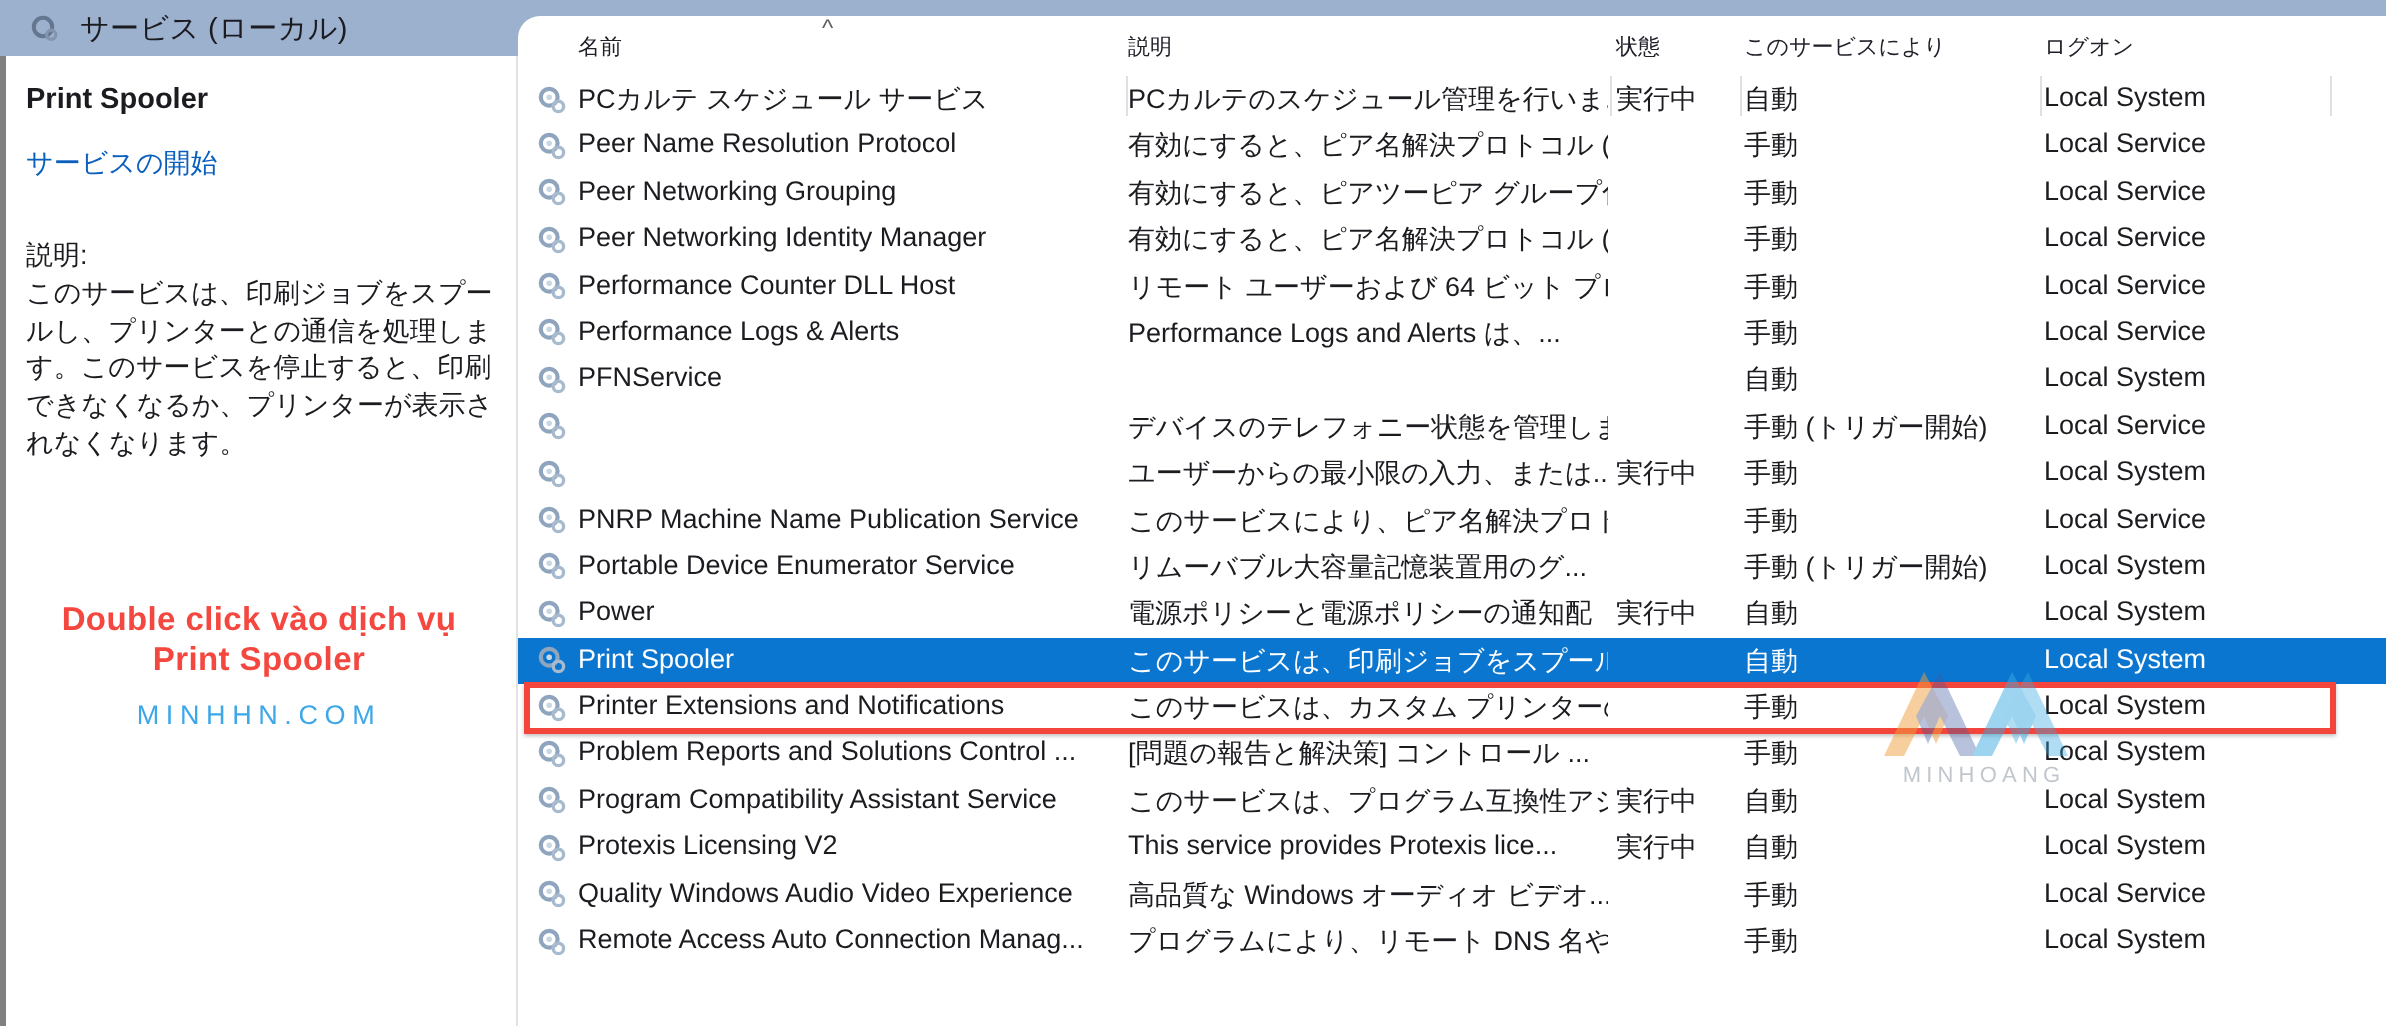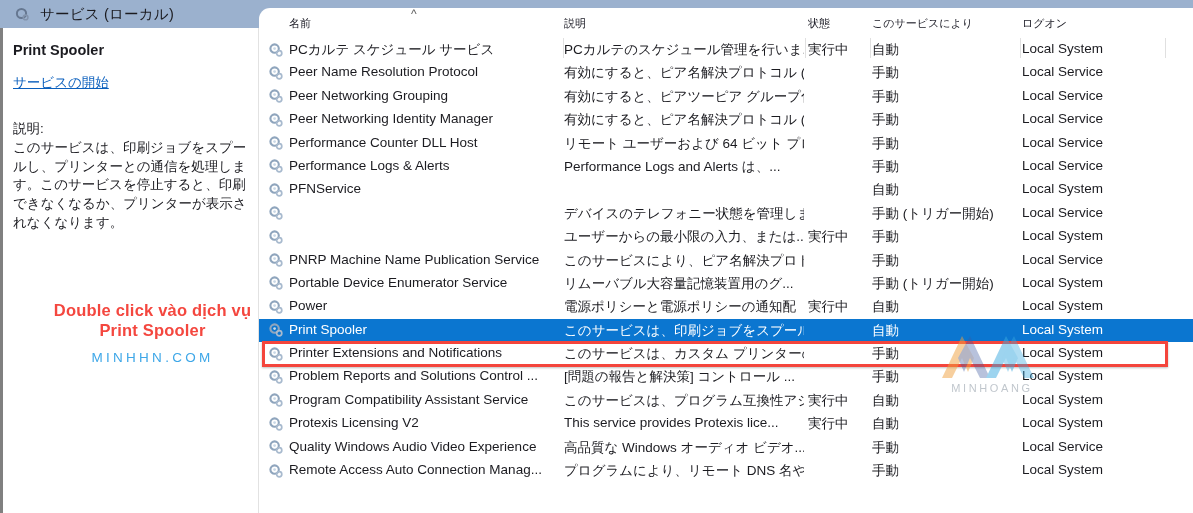--- a/index.html
+++ b/index.html
@@ -40,35 +40,34 @@
     border-left: 3px solid #808080;
     border-right: 1px solid #e2e2e2;
     padding: 10px 12px 0 10px;
   }
   .lp-name {
     font-size: 14.5px; font-weight: bold; color: #1b1b20;
     margin-top: 4px; margin-bottom: 15px;
   }
   .lp-link {
     font-size: 13.5px; color: #0a5fbd;
-    text-decoration: underline; cursor: pointer; display: inline-block;
+    cursor: pointer; display: inline-block;
     margin-bottom: 28px;
   }
   .lp-desc-label { font-size: 13.5px; color: #1b1b20; margin-bottom: 1px; }
   .lp-desc-body {
     font-size: 13.5px; color: #1b1b20; line-height: 1.38;
     width: 238px;
   }
 
   
   .annot {
     position: absolute; left: 0px; top: 300px;
     width: 259px; text-align: center;
     font-family: "Liberation Sans", "DejaVu Sans", sans-serif;
-    margin-left: 23px;
   }
   .annot-line {
     font-size: 16.5px; color: #f4473f; font-weight: bold;
     letter-spacing: .2px; line-height: 1.22;
     text-shadow: 0 0 3px #ffffff, 0 0 3px #ffffff, 1px 1px 0 #ffffff, -1px -1px 0 #ffffff;
   }
   .annot-site {
     margin-top: 10px;
     font-size: 13.5px; color: #3ea7e8; letter-spacing: 3.3px;
   }

